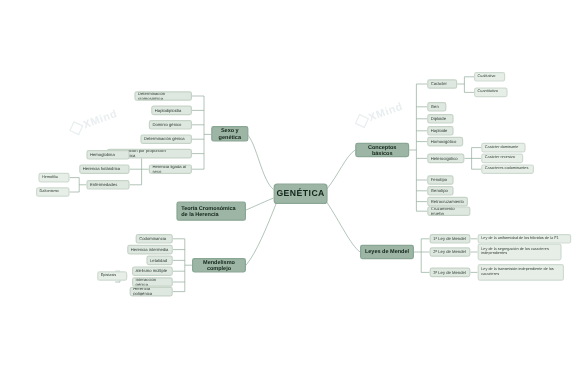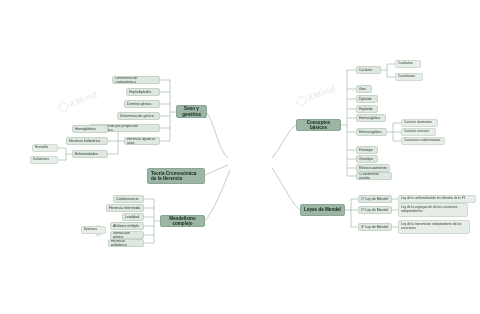--- a/index.html
+++ b/index.html
@@ -160,20 +160,21 @@
       <path d="M351 199 L 358 199"></path>
       <path d="M351 210 L 358 210"></path>
       <path d="M351 227 L 358 227"></path>
 
       <path d="M392 199 L 398 199"></path>
       <path d="M392 210 L 398 210"></path>
       <path d="M392 227 L 398 227"></path>
     </g>
   </svg>
 
+  <div class="node n-root center-txt" style="left:228px;top:153px;width:45px;height:17px;">GENÉTICA</div>
 
   <div class="node n-main center-txt" style="left:176px;top:105px;width:31px;height:13px;">Sexo y genética</div>
 
   <div class="node n-sub" style="left:112px;top:76px;width:48px;height:8px;">Determinación cromosómica</div>
   <div class="node n-sub" style="left:126px;top:88px;width:34px;height:8px;">Haplodiploidía</div>
   <div class="node n-sub" style="left:124px;top:100px;width:36px;height:8px;">Dominio génico</div>
   <div class="node n-sub" style="left:117px;top:112px;width:43px;height:8px;">Determinación génica</div>
   <div class="node n-sub" style="left:89px;top:124px;width:71px;height:8px;">Determinación por proporción cromosómica</div>
   <div class="node n-sub" style="left:124px;top:137px;width:36px;height:8px;">Herencia ligada al sexo</div>
 

